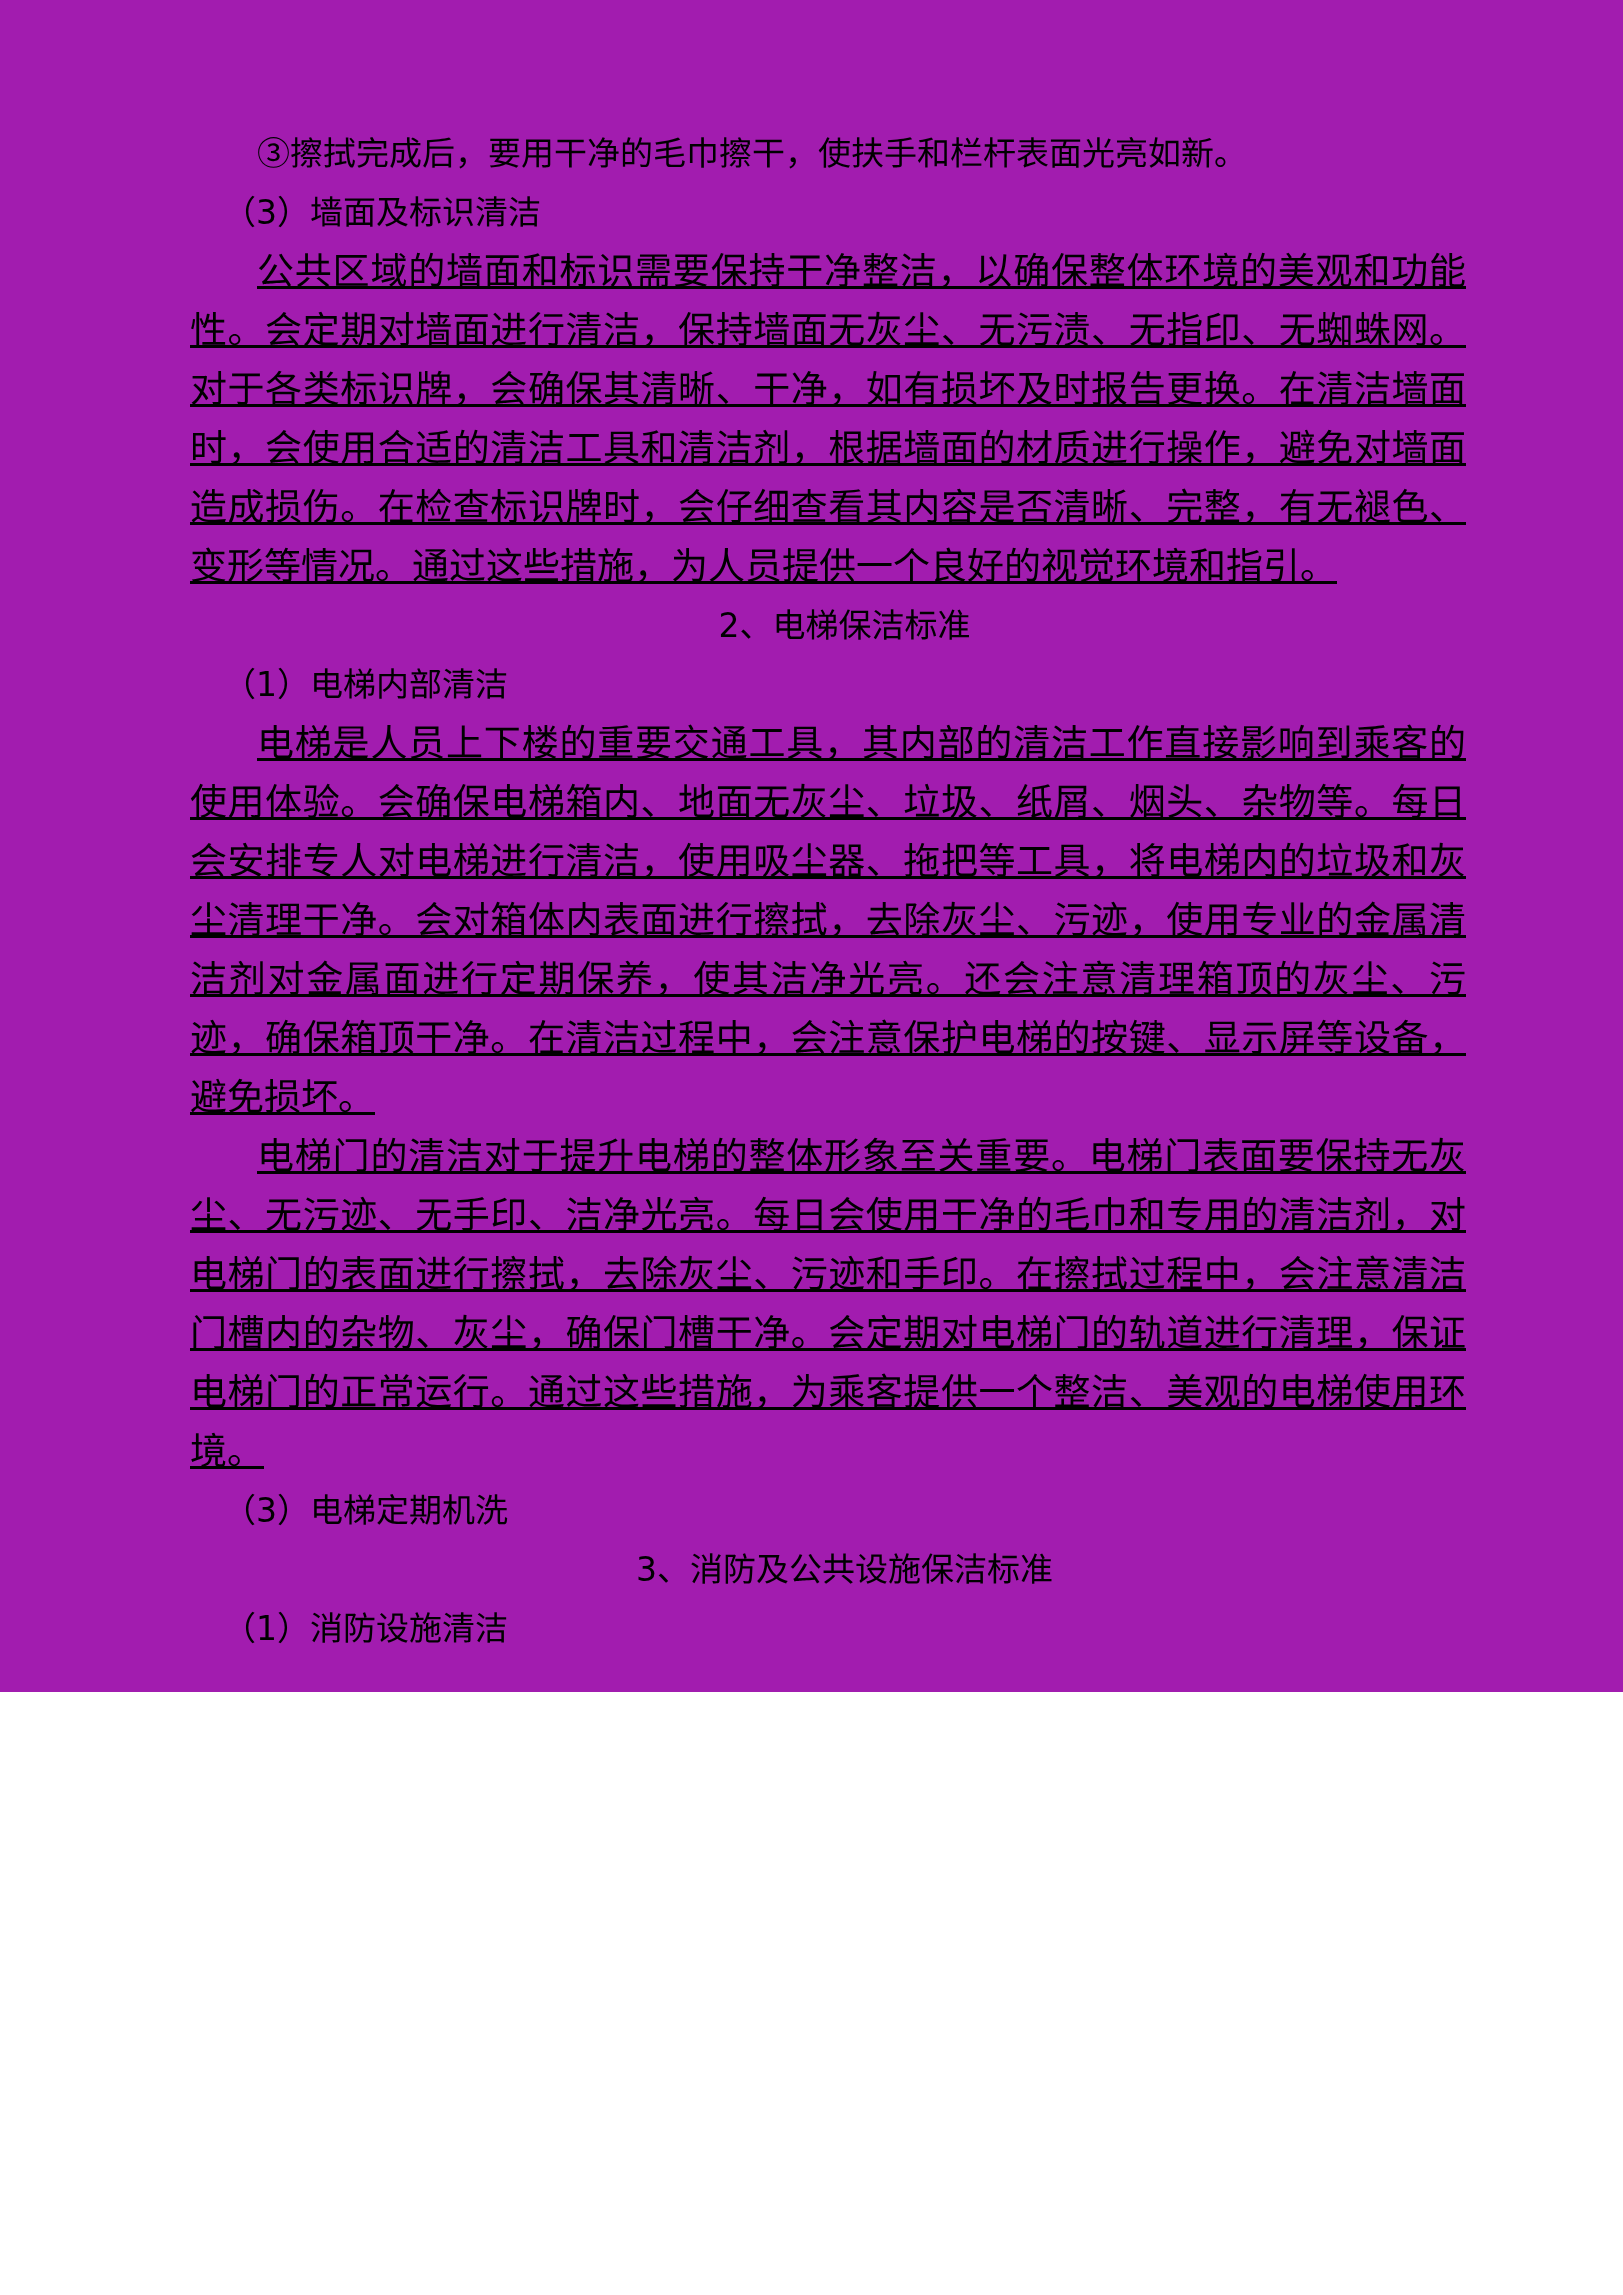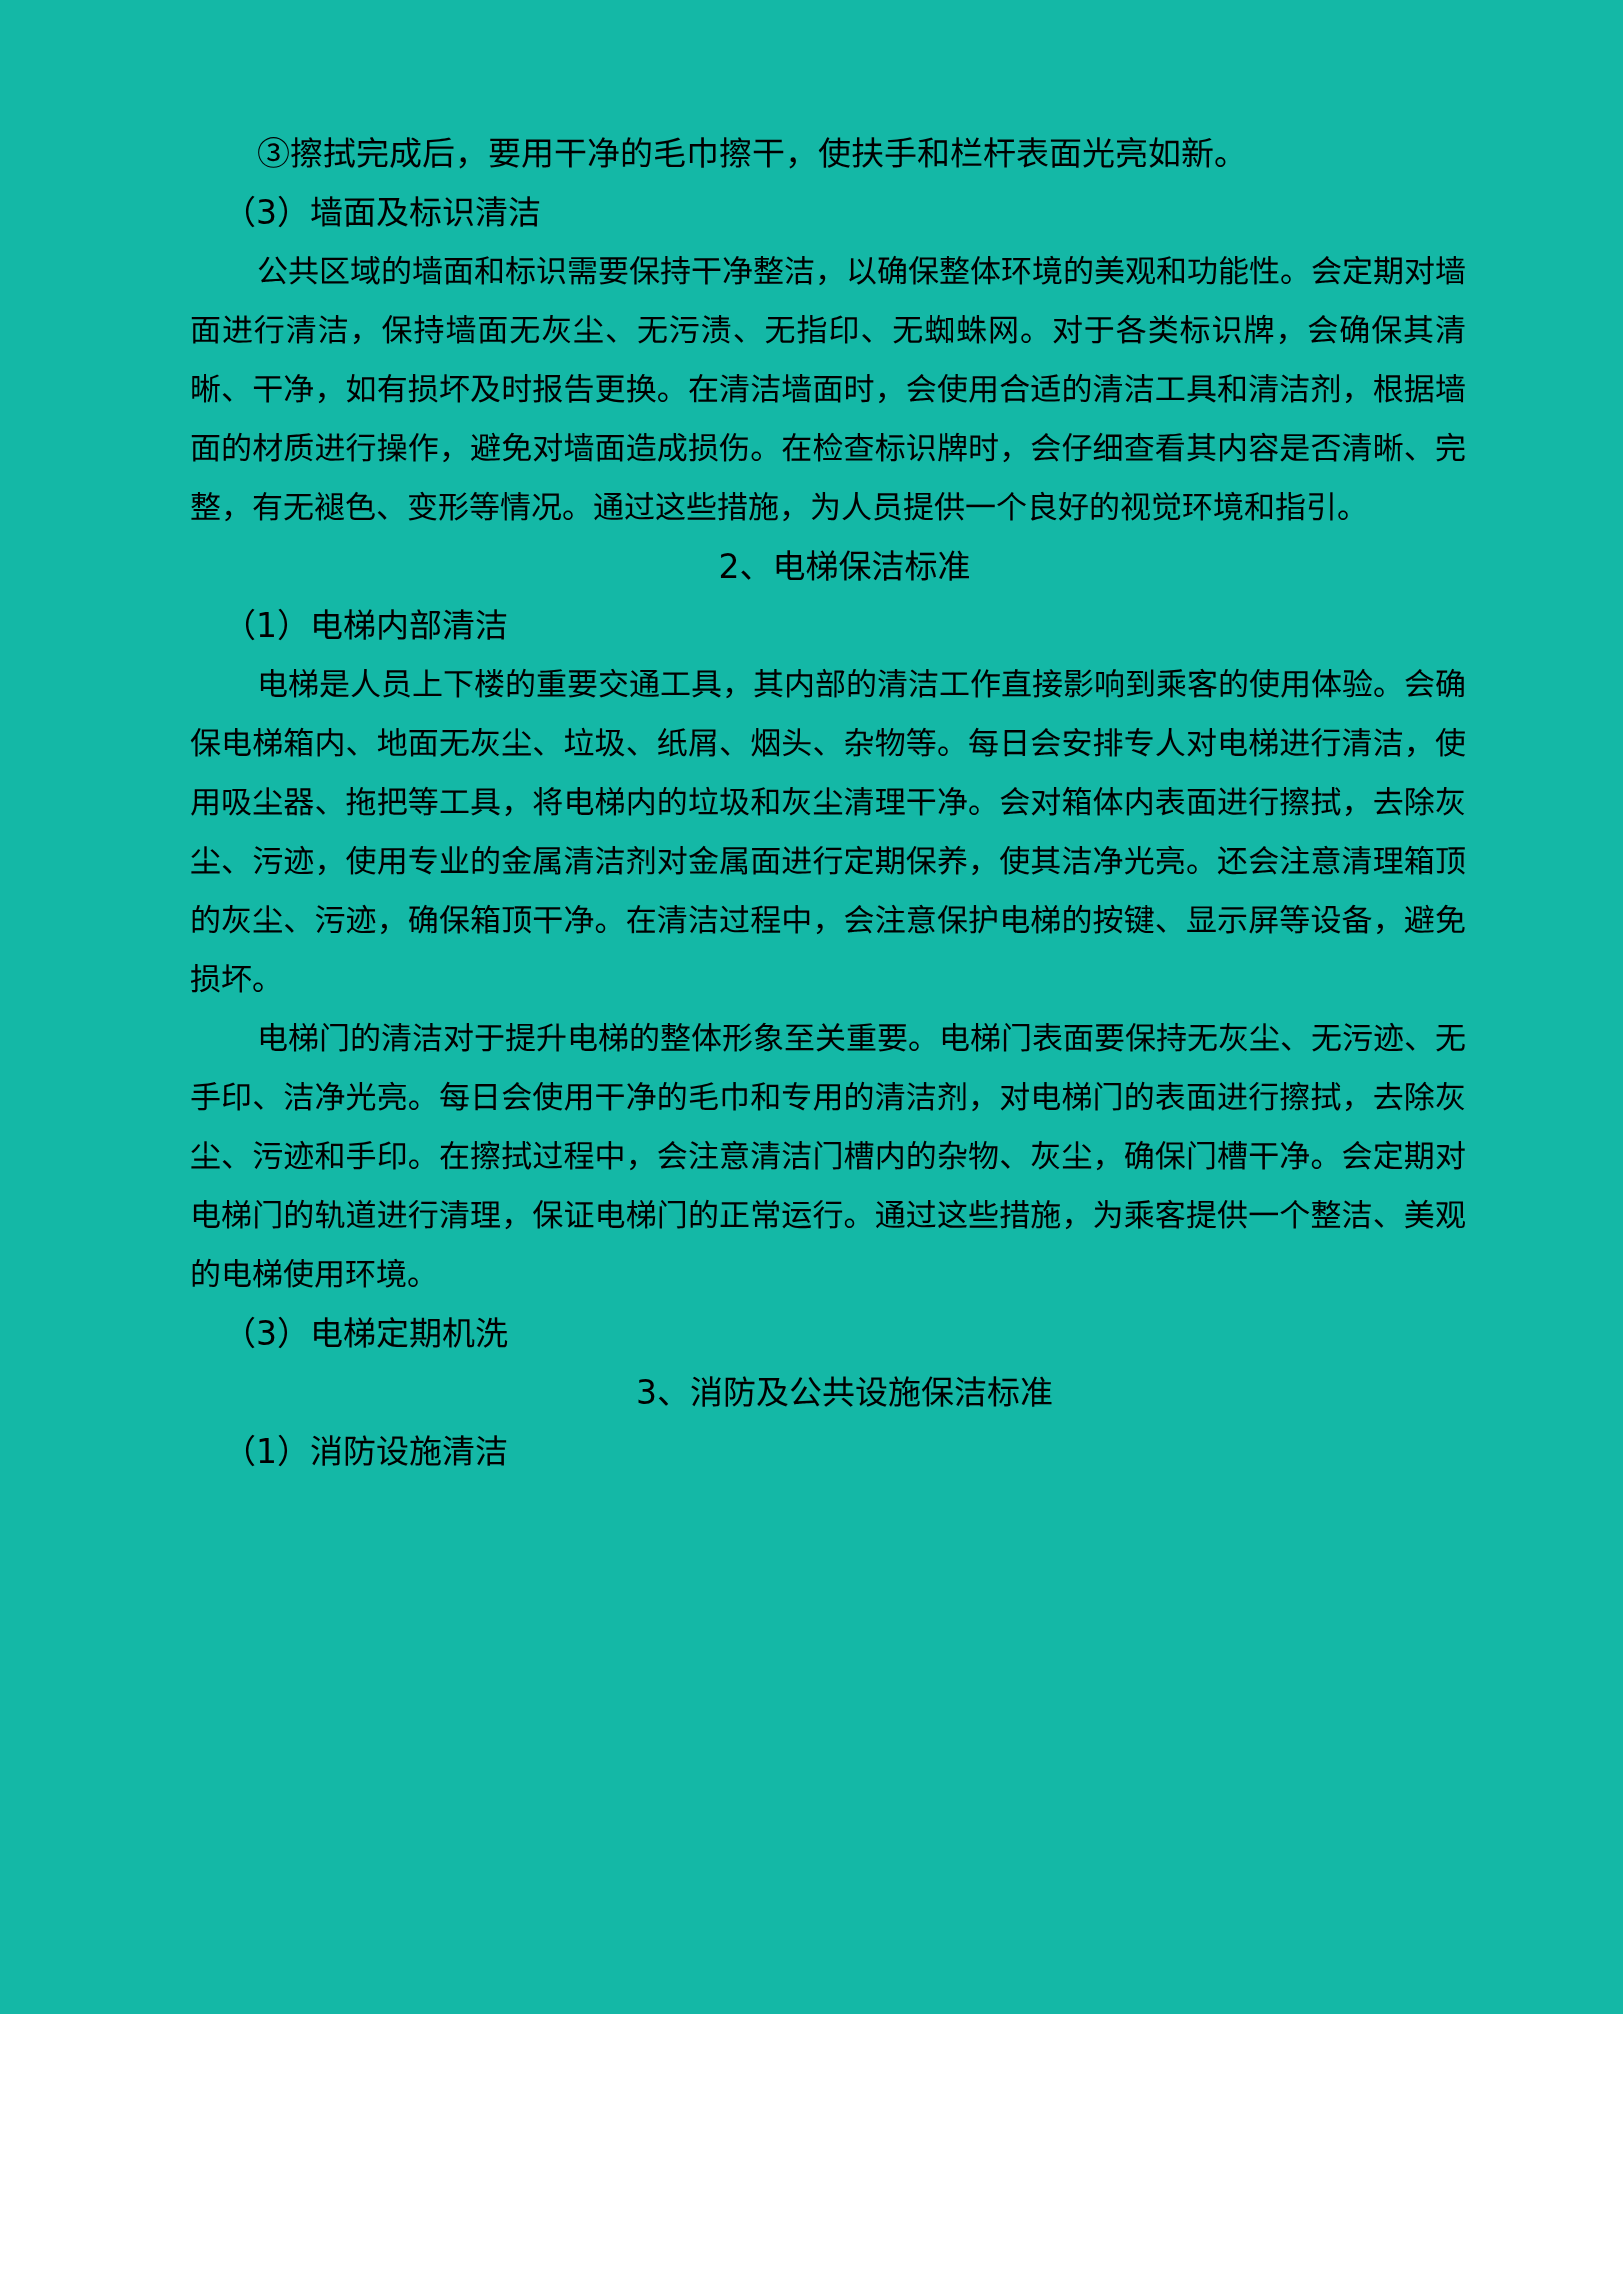--- a/index.html
+++ b/index.html
@@ -4,44 +4,45 @@
 <title>保洁标准文档</title>
 <style>
   html, body {
     margin: 0;
     padding: 0;
     background: #ffffff;
   }
   .page {
     position: relative;
     width: 1623px;
-    height: 2014px;
-    background: #14b8a6;
+    height: 1692px;
+    background: #a21caf;
     box-sizing: border-box;
     padding: 124px 160px 118px 190px;
     font-family: "DejaVu Serif", "Liberation Serif", serif;
     color: #000000;
     overflow: hidden;
   }
   .content {
     width: 1276px;
   }
 
   
   p.body-text {
     margin: 0 0 0 0;
-    font-size: 31px;
+    font-size: 37px;
     line-height: 59px;
     text-align: justify;
     text-justify: inter-character;
     text-indent: 67px;
     font-family: "DejaVu Serif", "Liberation Serif", serif;
     font-weight: 400;
     letter-spacing: 0px;
     word-break: break-all;
+    text-decoration: underline;
   }
 
   
   p.item-line {
     margin: 0;
     font-size: 33px;
     line-height: 59px;
     text-align: justify;
     text-indent: 67px;
     font-family: "DejaVu Serif", "Liberation Serif", serif;

